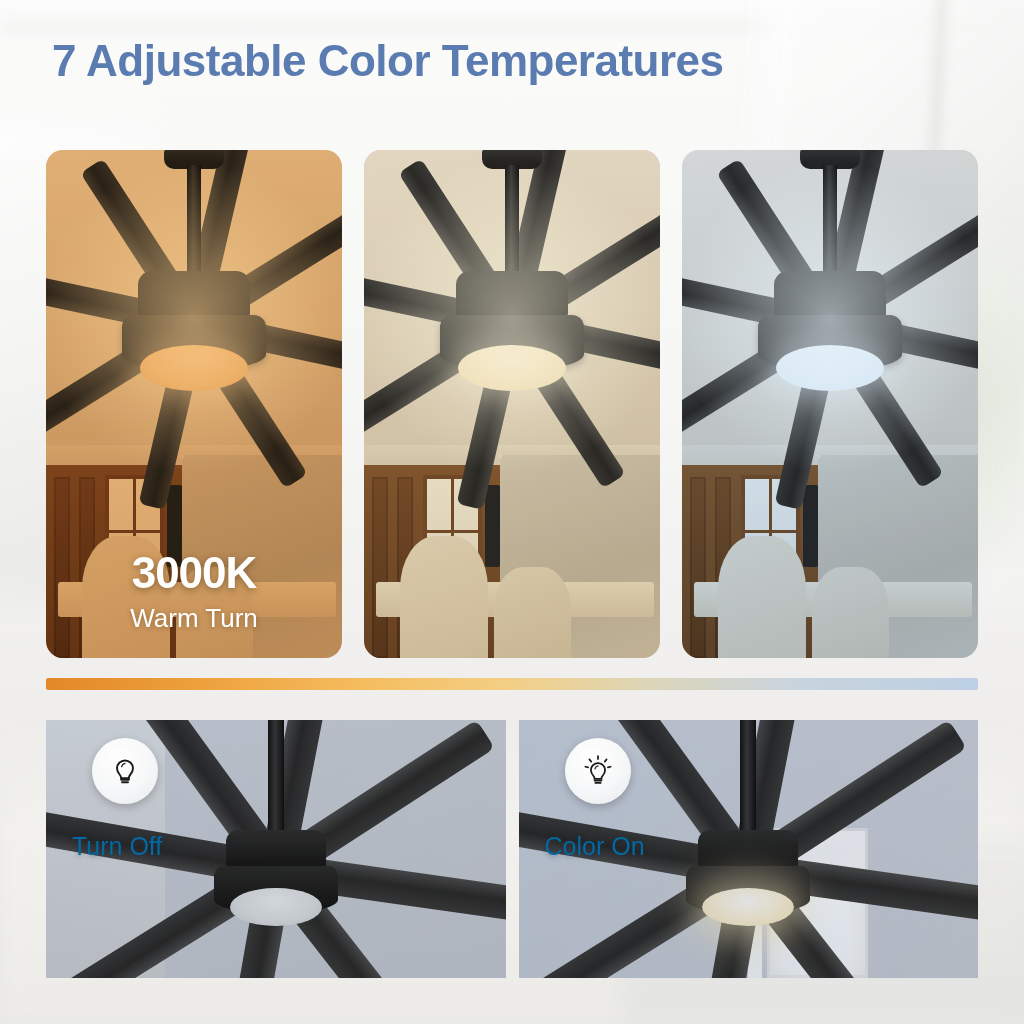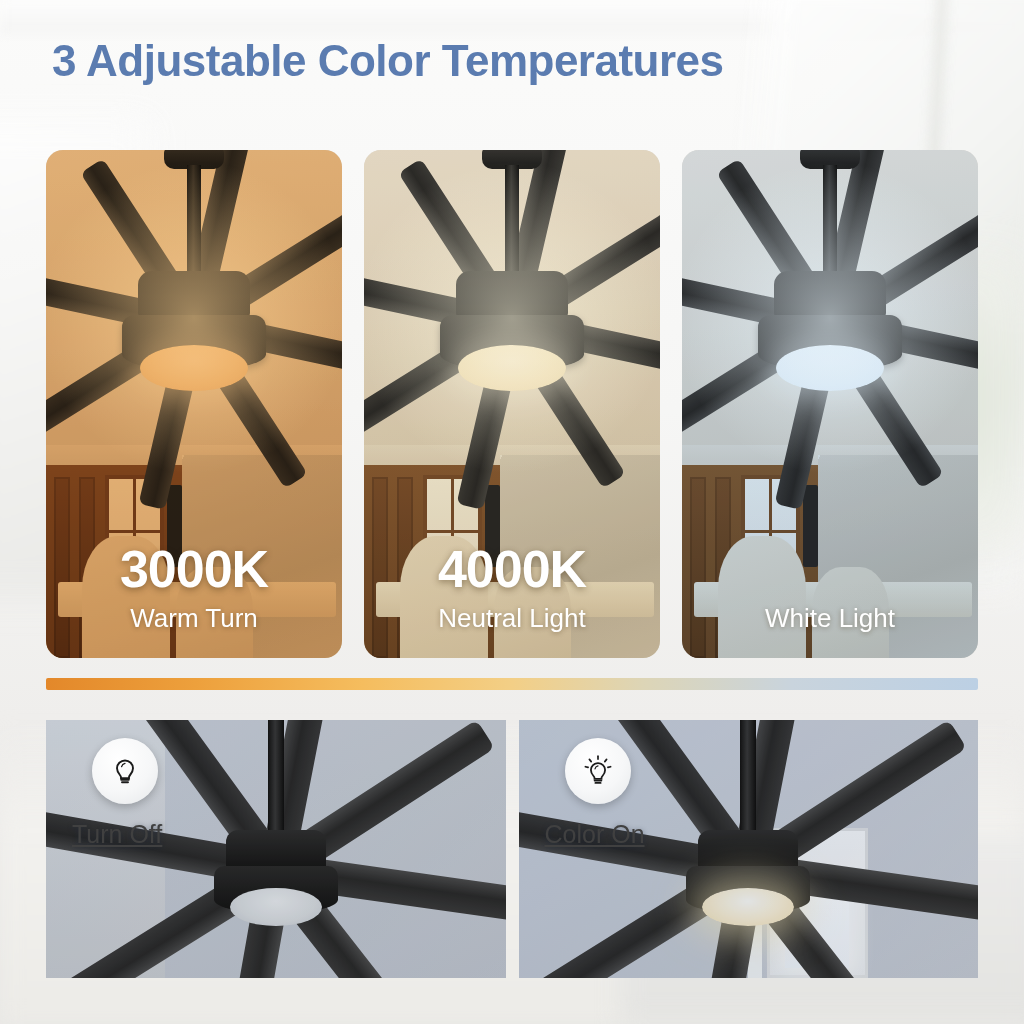--- a/index.html
+++ b/index.html
@@ -192,21 +192,21 @@
   .lens-warm    { background:radial-gradient(ellipse at 50% 35%, #ffeccd 0%, #fbdfae 55%, #f3d19a 100%) !important; }
   .lens-neutral { background:radial-gradient(ellipse at 50% 35%, #fffaf0 0%, #fdf3dc 55%, #f7ecd0 100%) !important; }
   .lens-white   { background:radial-gradient(ellipse at 50% 35%, #ffffff 0%, #fbfdff 55%, #f2f8fd 100%) !important; }
 
   
   .caption {
     position:absolute; left:0; right:0; bottom:24px; z-index:8; text-align:center;
     color:#fff;
   }
   .kelvin {
-    font-size:52px; font-weight:bold; line-height:1;
+    font-size:44px; font-weight:bold; line-height:1;
     letter-spacing:-1px;
     text-shadow:0 2px 7px rgba(60,40,10,.45);
   }
   .lightname {
     margin-top:8px; font-size:26px; font-weight:400;
     text-shadow:0 1px 5px rgba(60,40,10,.40);
   }
 
   
   .divider {
@@ -289,41 +289,40 @@
   .btint-on  { background:linear-gradient(135deg,#aebdd2 0%,#c2cbd8 55%,#d6dae0 100%); opacity:.50; }
 
   .badge { position:absolute; left:26px; top:18px; z-index:9; }
   .badge-circle {
     width:66px; height:66px; border-radius:50%; margin-left:20px;
     background:radial-gradient(circle at 40% 32%, #ffffff 0%, #f6f7f8 55%, #e6e8ea 100%);
     box-shadow:0 3px 9px rgba(0,0,0,.22);
     display:flex; align-items:center; justify-content:center;
   }
   .badge-label {
-    margin-top:16px; font-size:25px; color:#404040; font-weight:400;
+    margin-top:28px; font-size:25px; color:#0369a1; font-weight:400;
     text-shadow:0 1px 5px rgba(30,40,60,.5);
-    text-decoration:underline;
   }
 </style>
 </head>
 <body>
 
 <div class="backdrop">
   <div class="bd-base"></div>
   <div class="bd-topbar"></div>
   <div class="bd-window-l"></div>
   <div class="bd-window-r"></div>
   <div class="bd-mullion"></div>
   <div class="bd-green"></div>
   <div class="bd-floor"></div>
   <div class="bd-floor2"></div>
 </div>
 
 <div class="header">
-  <div class="headline">3 Adjustable Color Temperatures</div>
+  <div class="headline">7 Adjustable Color Temperatures</div>
 </div>
 
 <div class="row-top">
 
   <div class="panel">
     <div class="scene">
       <div class="sc-ceiling"></div>
       <div class="sc-wallband"></div>
       <div class="sc-marble"></div>
       <div class="sc-cab"></div>
@@ -386,24 +385,20 @@
       <div class="blade b7"></div>
       <div class="blade b8"></div>
       <div class="mount"></div>
       <div class="downrod"></div>
       <div class="motor"></div>
       <div class="housing"></div>
       <div class="lens lens-neutral"></div>
     </div>
     <div class="tint tint-neutral"></div>
     <div class="glow glow-neutral"></div>
-    <div class="caption">
-      <div class="kelvin">4000K</div>
-      <div class="lightname">Neutral Light</div>
-    </div>
   </div>
 
   <div class="panel">
     <div class="scene">
       <div class="sc-ceiling"></div>
       <div class="sc-wallband"></div>
       <div class="sc-marble"></div>
       <div class="sc-cab"></div>
       <div class="sc-window">
         <i class="sc-win-v"></i>
@@ -426,21 +421,20 @@
       <div class="blade b8"></div>
       <div class="mount"></div>
       <div class="downrod"></div>
       <div class="motor"></div>
       <div class="housing"></div>
       <div class="lens lens-white"></div>
     </div>
     <div class="tint tint-white"></div>
     <div class="glow glow-white"></div>
     <div class="caption">
-      <div class="lightname">White Light</div>
     </div>
   </div>
 
 </div>
 
 <div class="divider"></div>
 
 <div class="row-bottom">
 
   <div class="bpanel">

